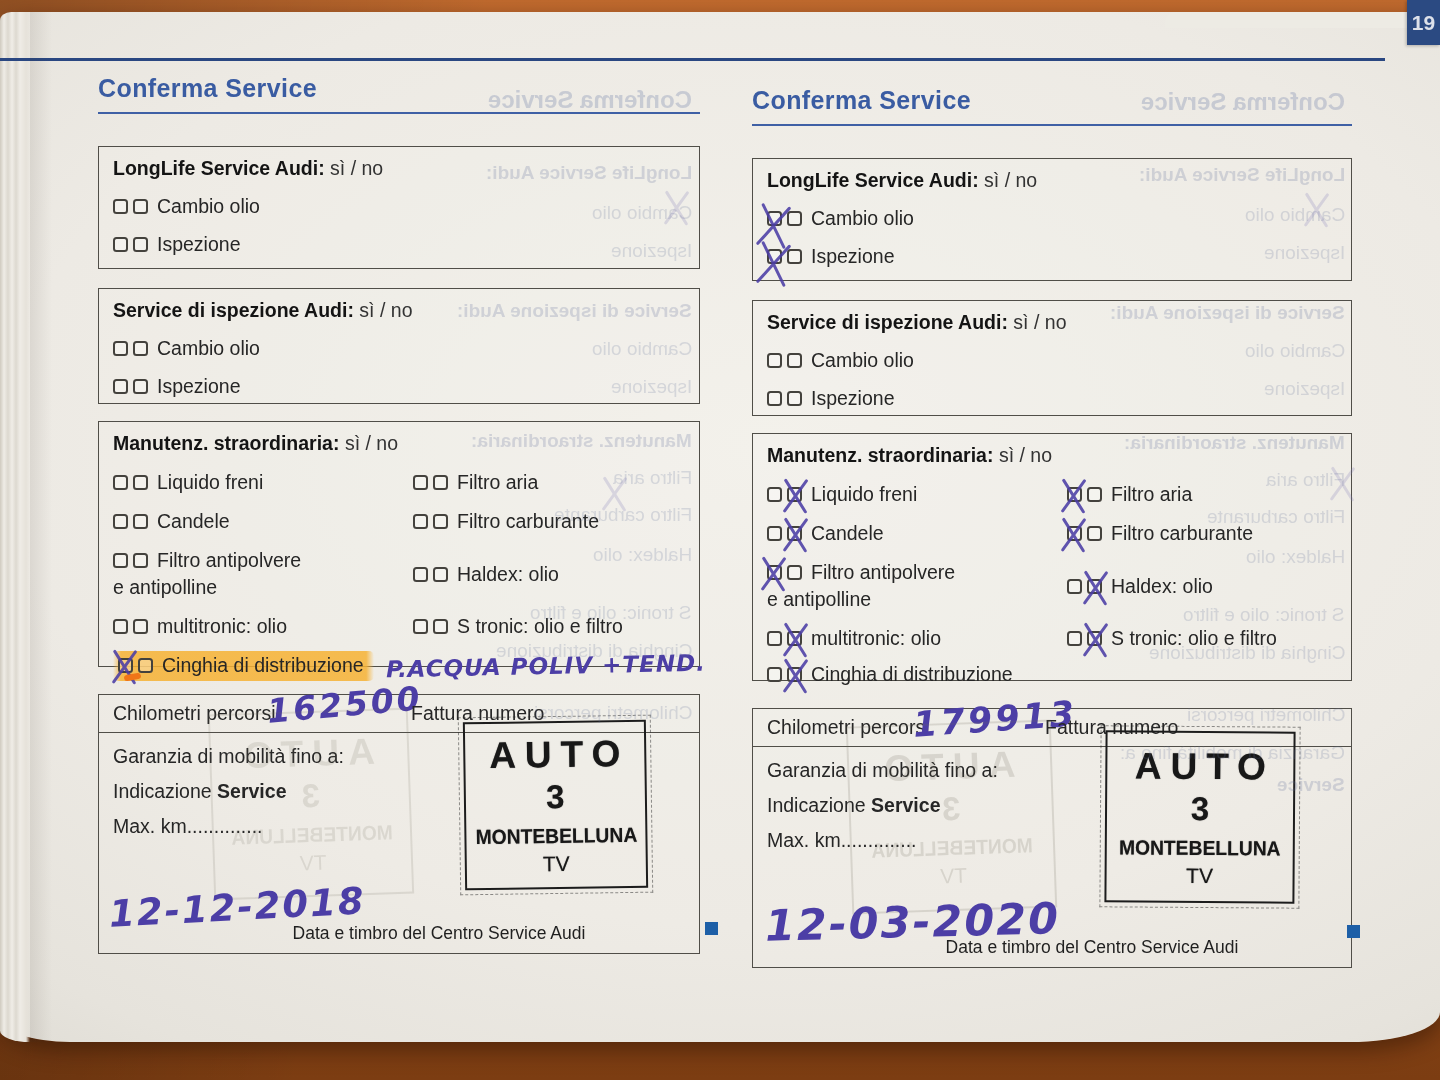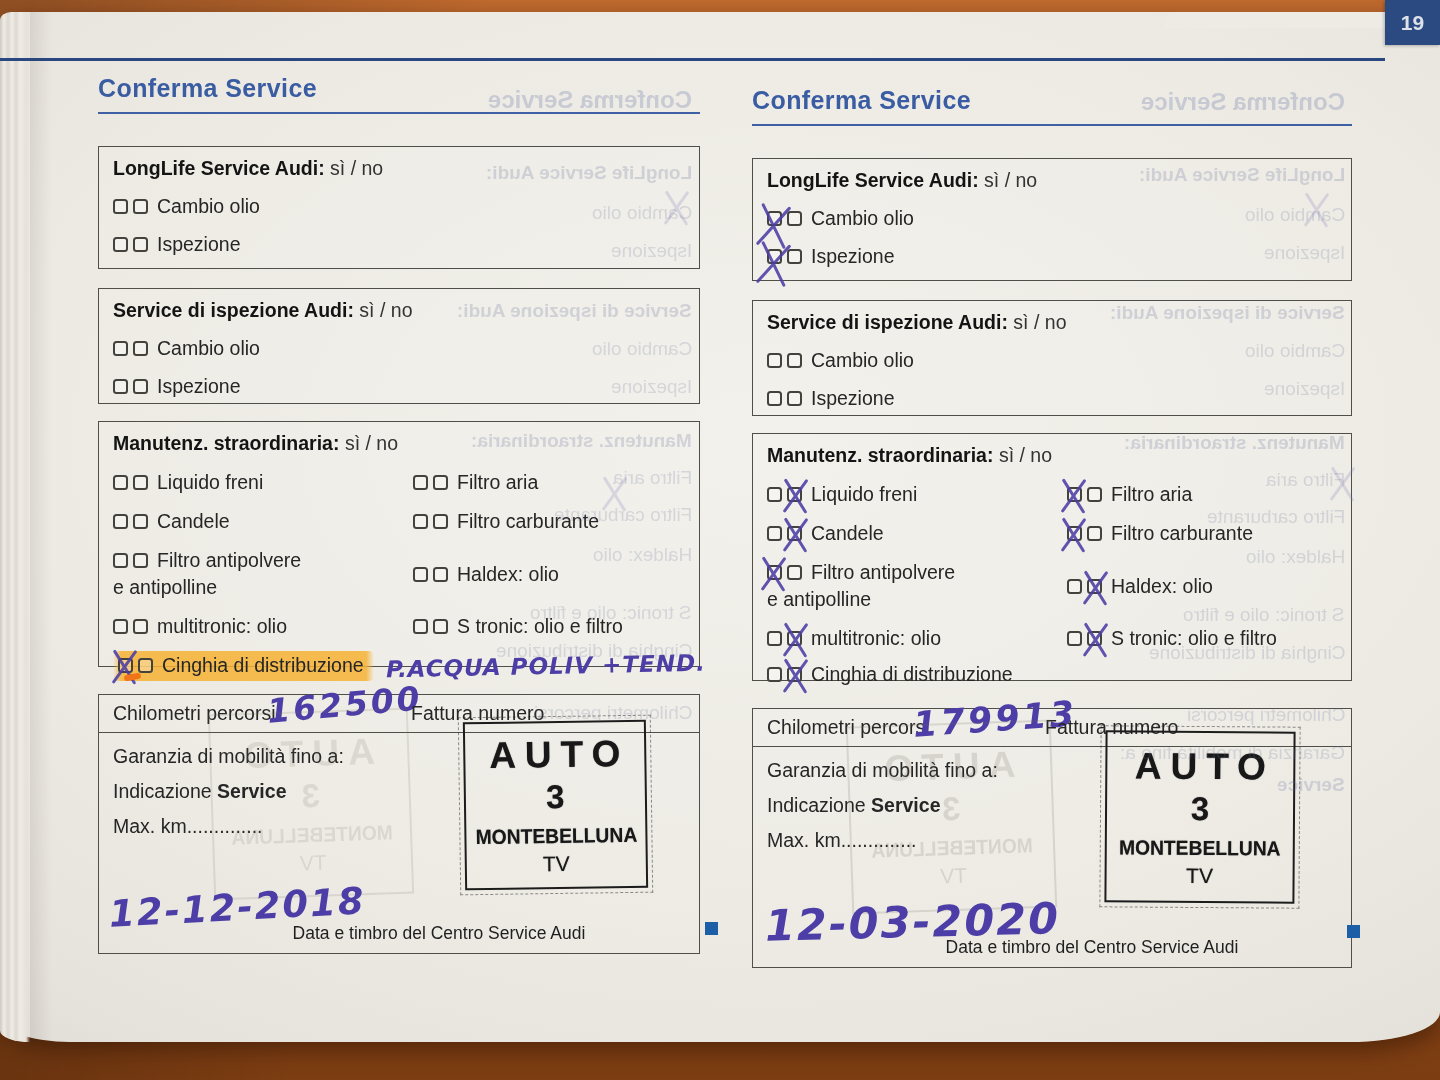--- a/index.html
+++ b/index.html
@@ -25,21 +25,21 @@
     border-radius: 26px 0 0 70px / 20px 0 0 26px; }
   
   .page::after { content:""; position:absolute; left:30px; top:0; bottom:0; width:22px;
     background: linear-gradient(90deg, rgba(60,50,40,.10), rgba(255,255,255,0)); }
   .page-top-right-fill { position:absolute; top:0; right:0; width:275px; height:16px;
     background:#edebe4; border-radius:10px 0 0 0; }
 
   
   .hdr-title { position:absolute; top:17px; right:98px; font-size:23px; font-weight:700;
     color:#1d3e78; letter-spacing:.6px; }
-  .page-badge { position:absolute; top:0; right:0; width:55px; height:45px; background:#2b4a82;
+  .page-badge { position:absolute; top:0; right:0; width:33px; height:45px; background:#2b4a82;
     color:#dde1ea; font-size:21px; font-weight:700; display:flex; align-items:center;
     justify-content:center; box-shadow:-1px 1px 3px rgba(0,0,0,.25); }
   .hdr-rule { position:absolute; top:46px; left:0; width:1385px; height:3px; background:#2a4781; }
 
   
   .col { position:absolute; }
   .col-left  { left:98px;  top:62px; width:602px; }
   .col-right { left:752px; top:74px; width:600px; }
   .col-heading { font-size:25px; font-weight:700; color:#3a5ca2; letter-spacing:.4px;
     padding-bottom:9px; border-bottom:2.5px solid #3f60a5; }

